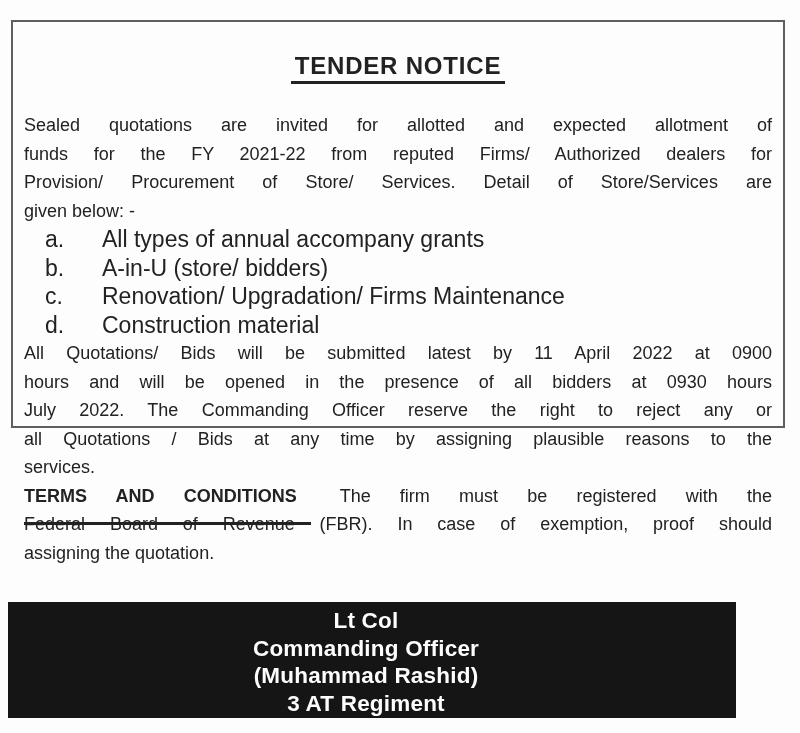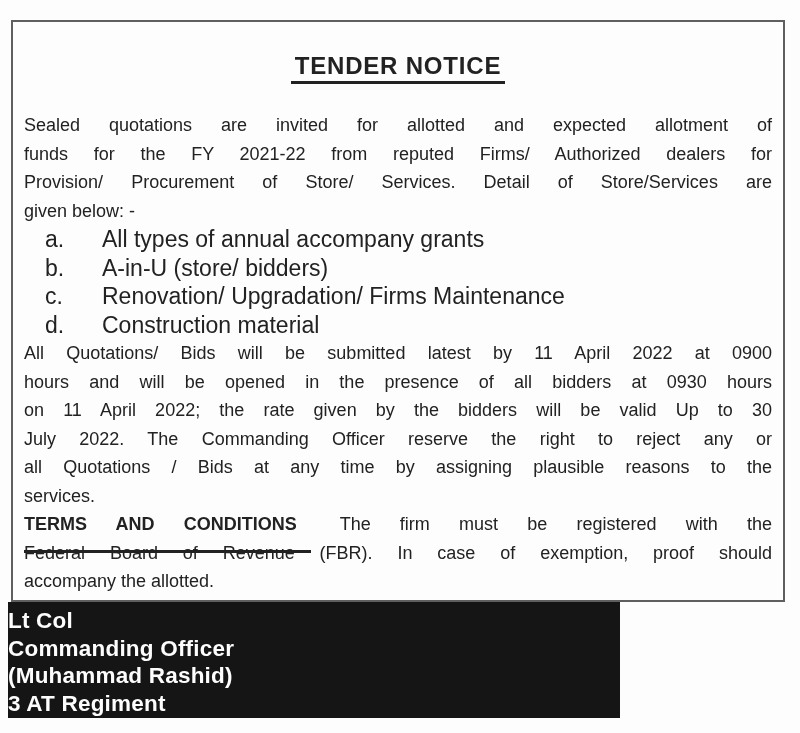--- a/index.html
+++ b/index.html
@@ -18,21 +18,21 @@
     background: var(--page-bg);
     font-family: "Liberation Sans", "DejaVu Sans", sans-serif;
     color: var(--text);
     overflow: hidden;
   }
   .notice-box {
     position: absolute;
     left: 11px;
     top: 20px;
     width: 774px;
-    height: 582px;
+    height: 408px;
     border: 2px solid var(--border);
     padding: 0 11px;
     background: transparent;
   }
   .title-wrap {
     margin-top: 31px;
     text-align: center;
   }
   .title {
     display: inline-block;
@@ -64,25 +64,25 @@
   .terms-heading {
     font-weight: 700;
     border-bottom: 3px solid var(--text);
     padding-right: 14px;
     padding-bottom: 16px;
   }
   .sig-bar {
     position: absolute;
     left: 8px;
     top: 602px;
-    width: 612px;
+    width: 728px;
     height: 116px;
     background: var(--bar-bg);
     color: var(--bar-text);
-    text-align: left;
+    text-align: center;
     padding: 5px 12px 0 0;
   }
   .sig-line {
     font-size: 22.5px;
     font-weight: 700;
     line-height: 27.5px;
     letter-spacing: 0.2px;
   }
 </style>
 </head>
@@ -118,30 +118,29 @@
       </div>
       <div class="list-row">
         <span class="list-label">d.</span>
         <span class="list-text">Construction material</span>
       </div>
     </div>
 
     <div class="para">
       <div class="line just">All Quotations/ Bids will be submitted latest by 11 April 2022 at 0900</div>
       <div class="line just">hours and will be opened in the presence of all bidders at 0930 hours</div>
-      <div class="line just">on 11 April 2022; the rate given by the bidders will be valid Up to 30</div>
       <div class="line just">July 2022. The Commanding Officer reserve the right to reject any or</div>
       <div class="line just">all Quotations / Bids at any time by assigning plausible reasons to the</div>
       <div class="line">services.</div>
     </div>
 
     <div class="para">
       <div class="line just"><span class="terms-heading">TERMS AND CONDITIONS</span> <span>The firm must be registered with the</span></div>
       <div class="line just">Federal Board of Revenue (FBR). In case of exemption, proof should</div>
-      <div class="line">accompany the allotted.</div>
+      <div class="line">assigning the quotation.</div>
     </div>
 
   </div>
 
   <div class="sig-bar">
     <div class="sig-line">Lt Col</div>
     <div class="sig-line">Commanding Officer</div>
     <div class="sig-line">(Muhammad Rashid)</div>
     <div class="sig-line">3 AT Regiment</div>
   </div>

